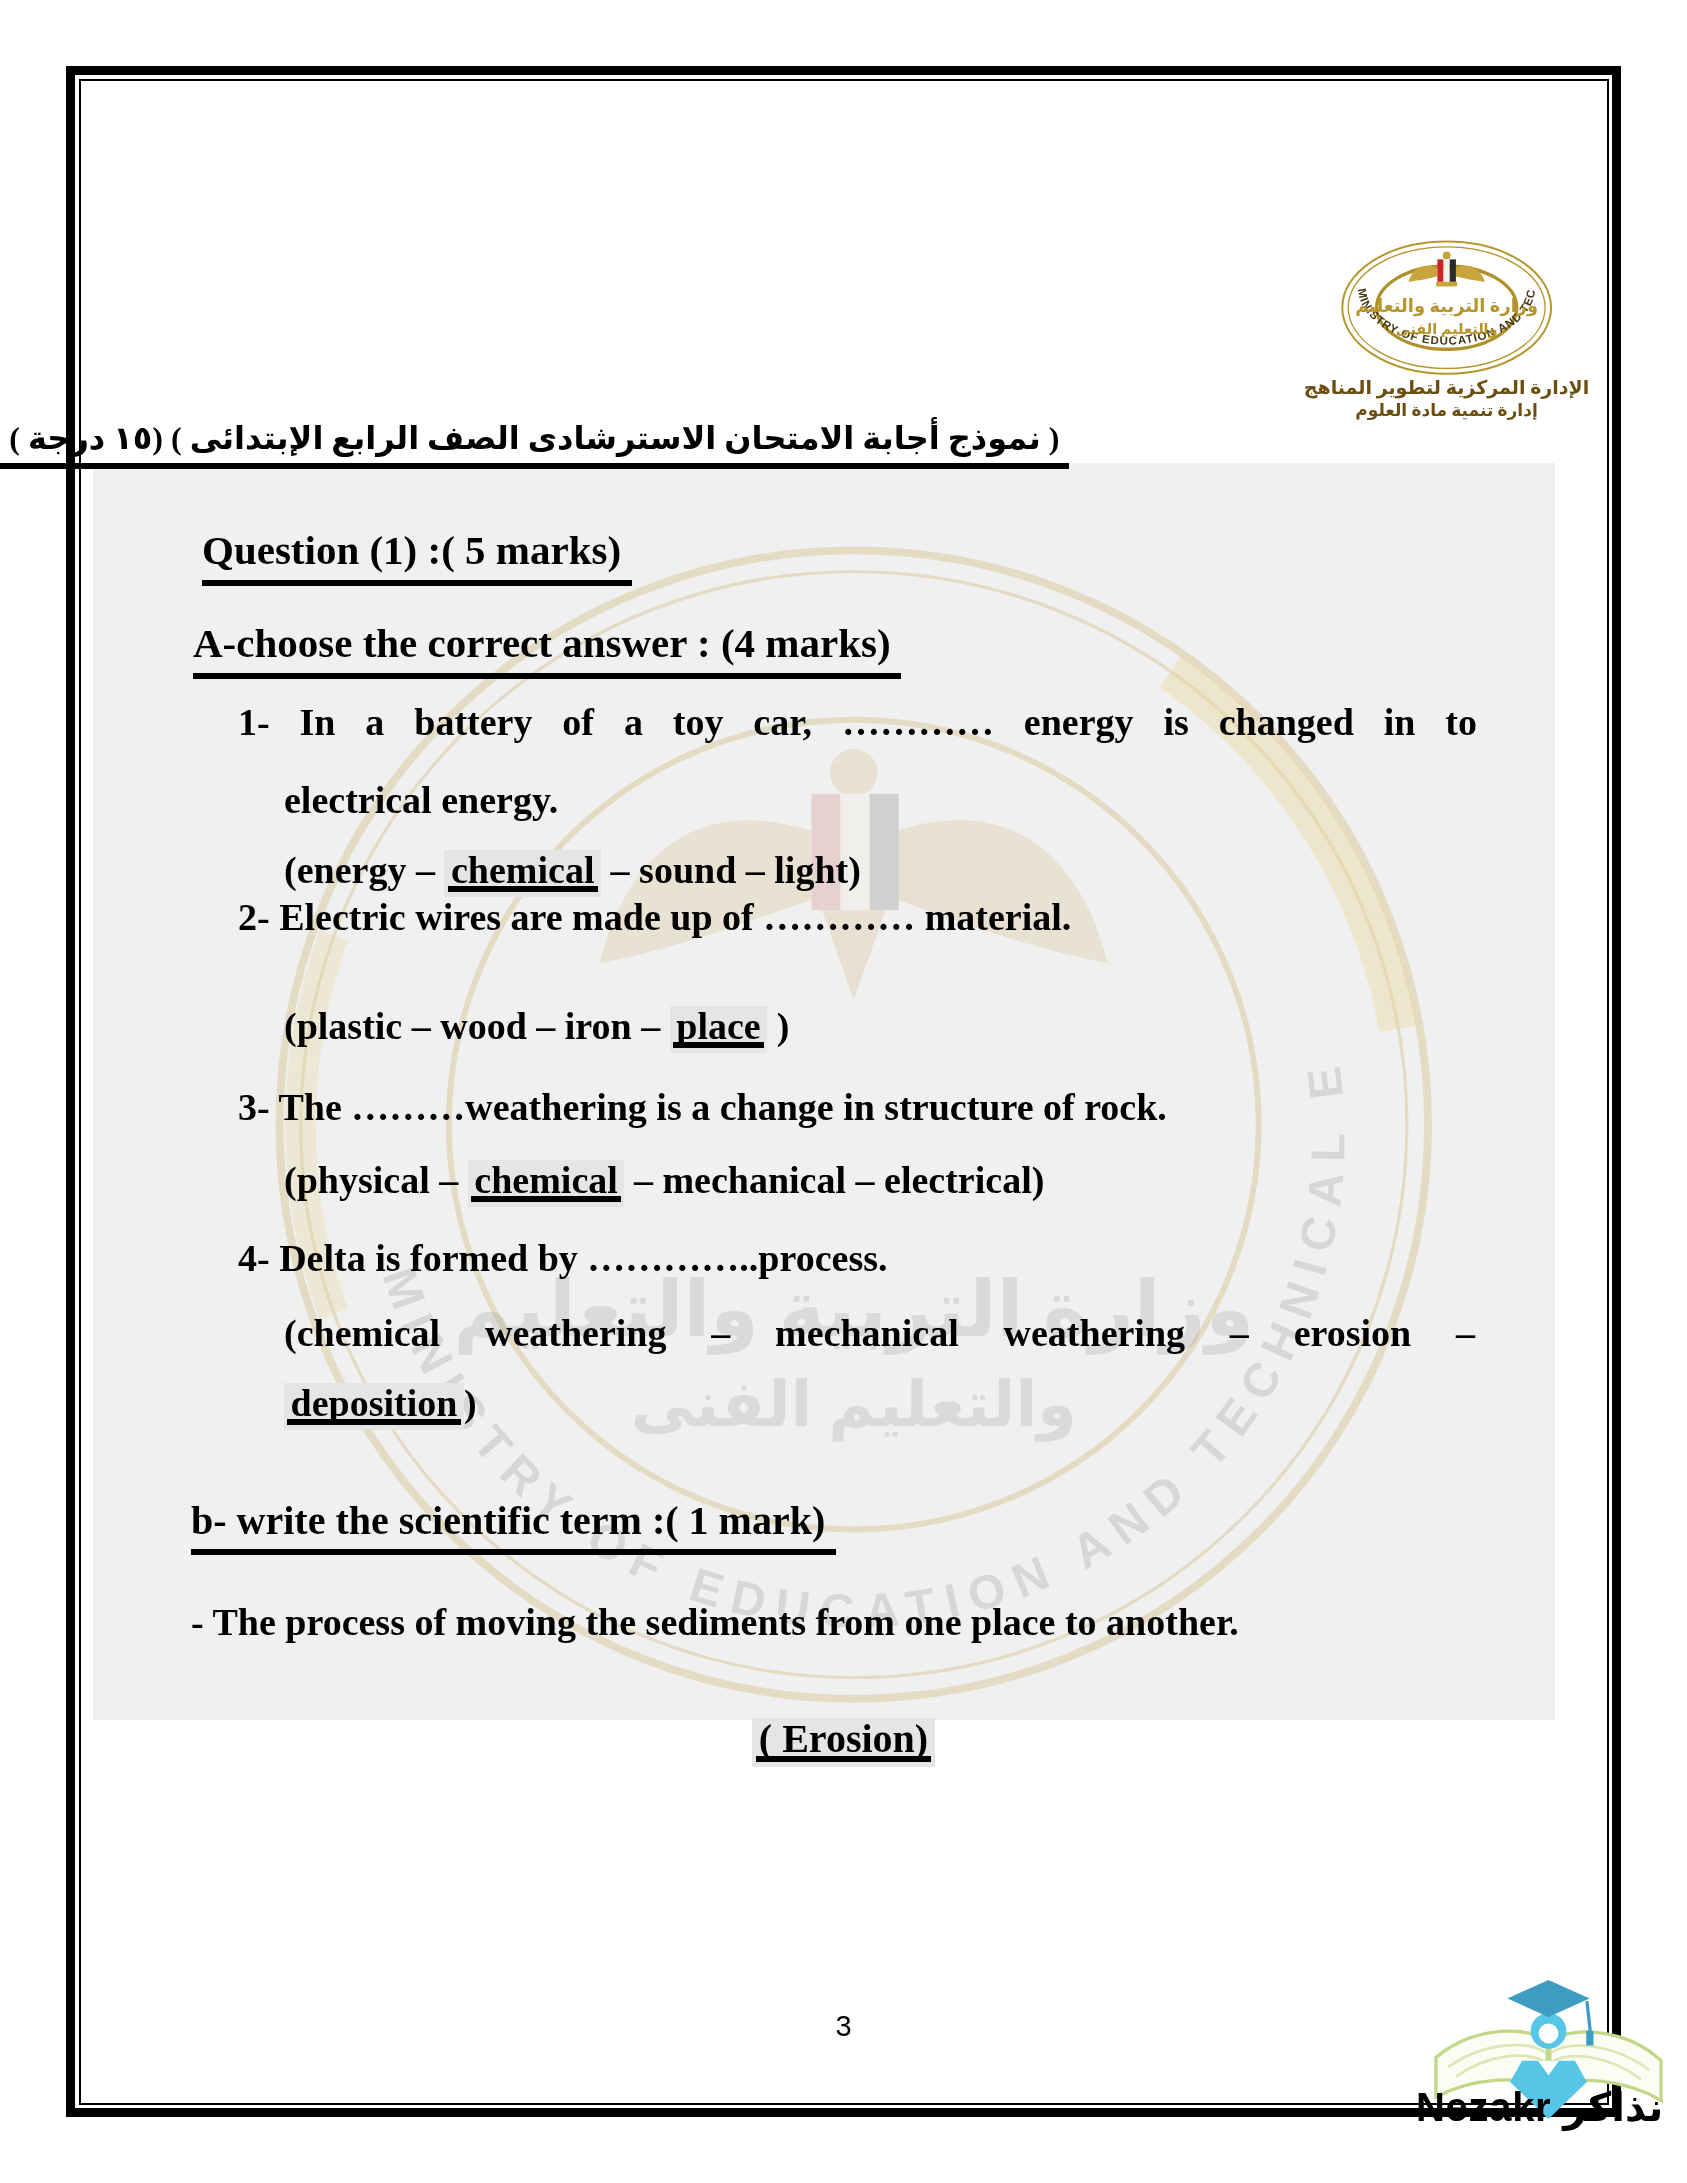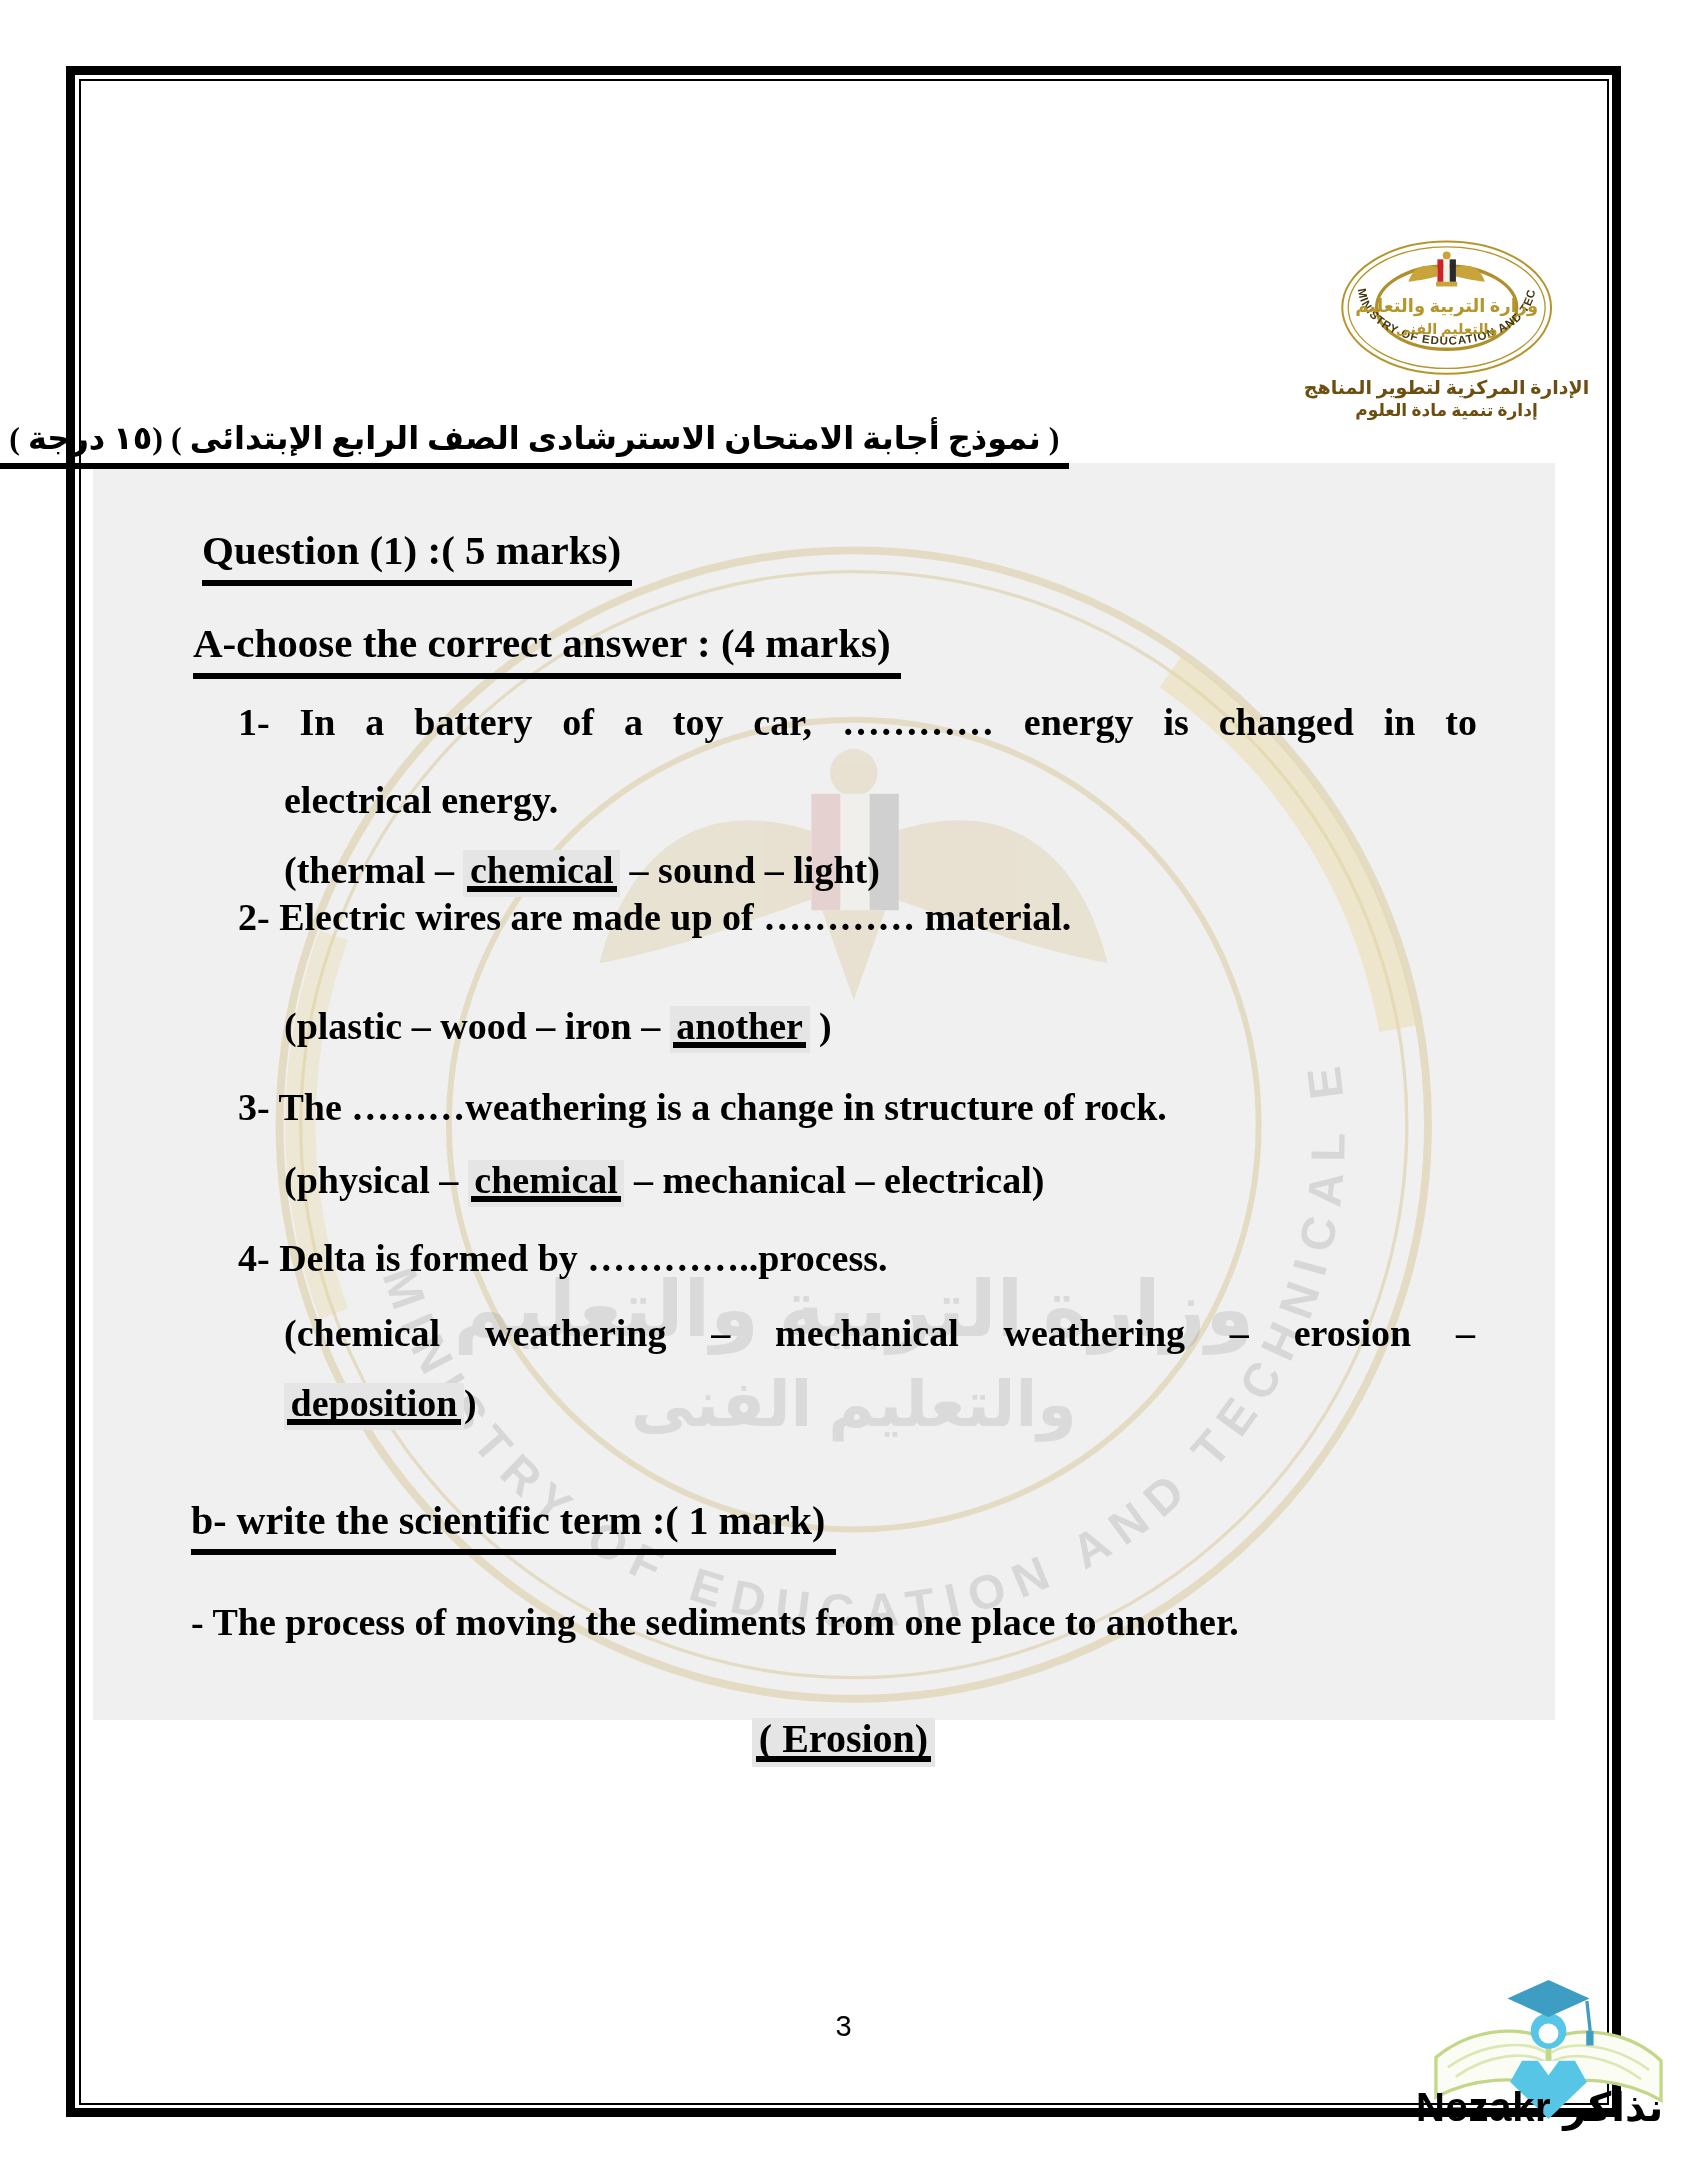--- a/index.html
+++ b/index.html
@@ -112,26 +112,26 @@
   <span class="u">Question (1) :( 5 marks)</span>
 </div>
 
 <div class="line head" style="left:193px;top:619px">
   <span class="u">A-choose the correct answer : (4 marks)</span>
 </div>
 
 <div class="line jus" style="left:238px;top:700px;width:1239px">1- In a battery of a toy car, ………… energy is changed in to</div>
 <div class="line" style="left:284px;top:778px">electrical energy.</div>
 <div class="line" style="left:284px;top:848px">
-  <span>(thermal – </span><span class="hl">chemical</span><span> – sound – light)</span>
+  <span>(energy – </span><span class="hl">chemical</span><span> – sound – light)</span>
 </div>
 
 <div class="line" style="left:238px;top:895px">2- Electric wires are made up of ………… material.</div>
 <div class="line" style="left:284px;top:1004px">
-  <span>(plastic – wood – iron – </span><span class="hl">another</span><span> )</span>
+  <span>(plastic – wood – iron – </span><span class="hl">place</span><span> )</span>
 </div>
 
 <div class="line" style="left:238px;top:1085px">3- The ………weathering is a change in structure of rock.</div>
 <div class="line" style="left:284px;top:1158px">
   <span>(physical – </span><span class="hl">chemical</span><span> – mechanical – electrical)</span>
 </div>
 
 <div class="line" style="left:238px;top:1236px">4- Delta is formed by …………..process.</div>
 <div class="line jus" style="left:284px;top:1311px;width:1191px">(chemical weathering – mechanical weathering – erosion –</div>
 <div class="line" style="left:284px;top:1381px">

